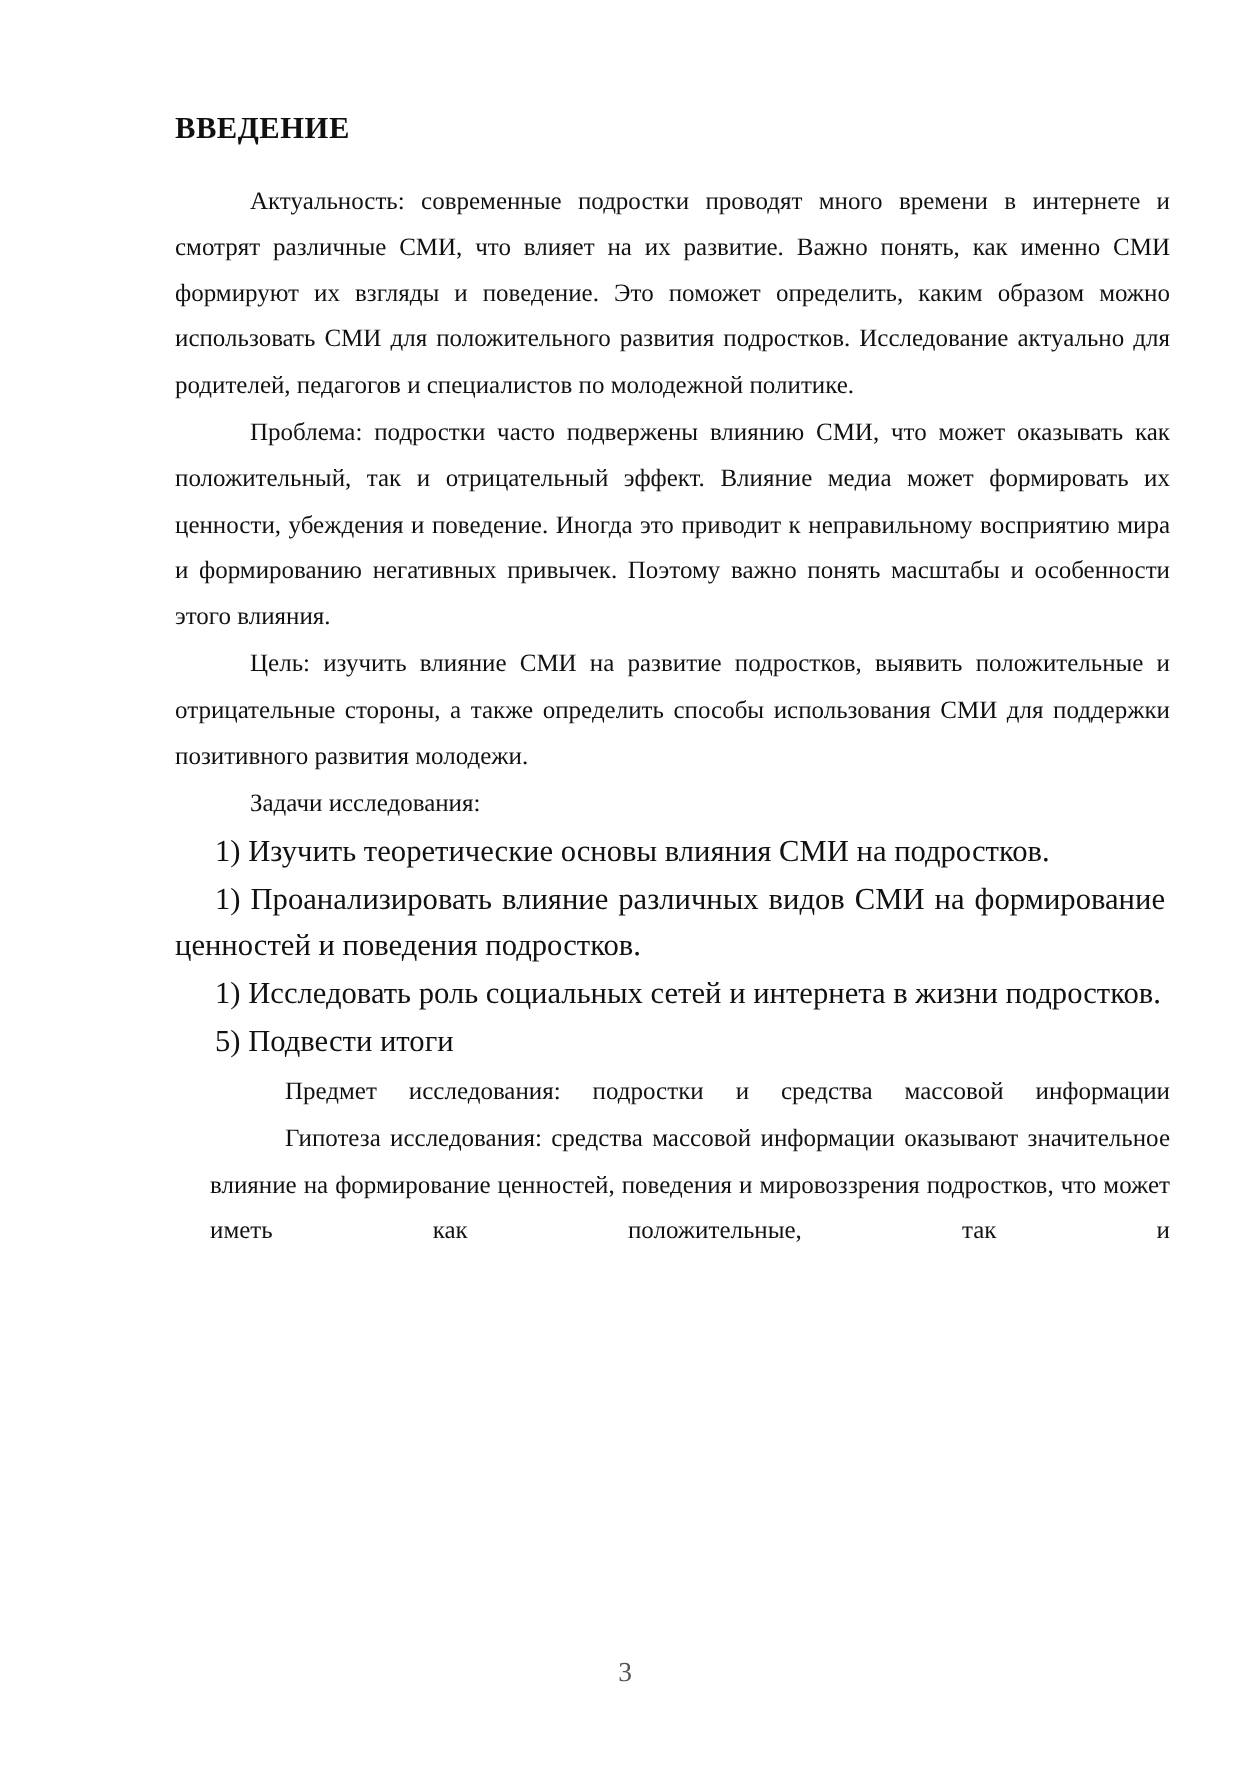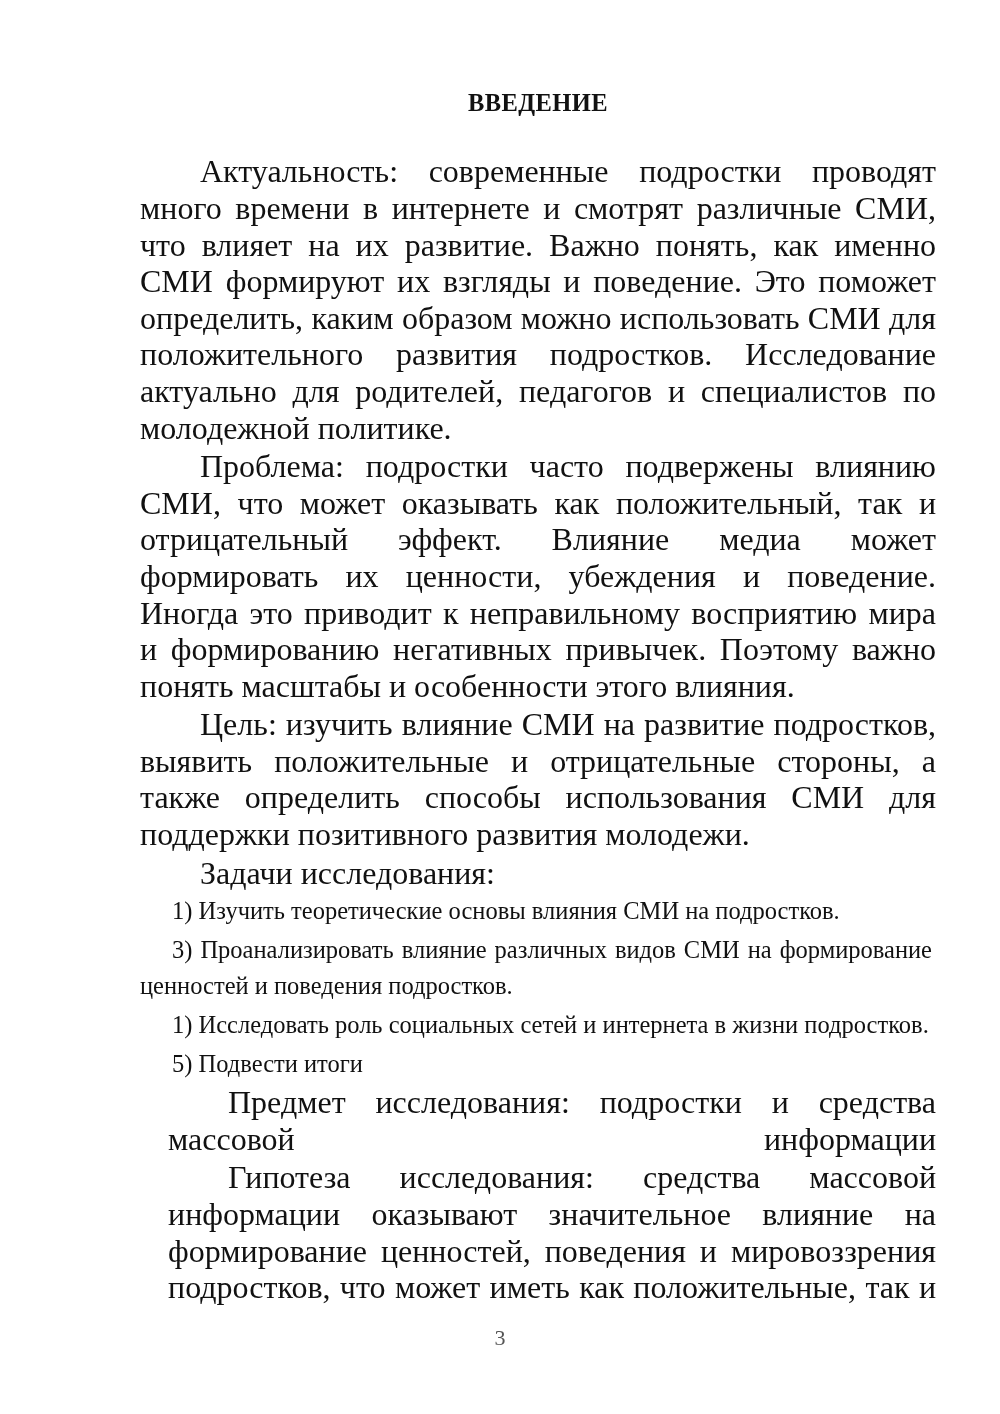--- a/index.html
+++ b/index.html
@@ -24,27 +24,26 @@
   }
   .content {
     position: absolute;
     left: 140px;
     top: 88px;
     width: 796px;
   }
   .doc-heading {
     font-size: 24.5px;
     font-weight: bold;
-    text-align: center;
     letter-spacing: 0.4px;
-    margin: 0 0 36px 0;
+    margin: 0 0 26px 0;
     line-height: 1.2;
   }
   .para {
-    font-size: 32px;
+    font-size: 20px;
     line-height: 36.6px;
     text-align: justify;
     text-justify: inter-word;
     text-indent: 60px;
     margin: 0 0 2px 0;
     hyphens: none;
   }
   .list-item {
     font-size: 24.5px;
     line-height: 36.6px;
@@ -81,21 +80,21 @@
     <p class="para">Актуальность: современные подростки проводят много времени в интернете и смотрят различные СМИ, что влияет на их развитие. Важно понять, как именно СМИ формируют их взгляды и поведение. Это поможет определить, каким образом можно использовать СМИ для положительного развития подростков. Исследование актуально для родителей, педагогов и специалистов по молодежной политике.</p>
 
     <p class="para">Проблема: подростки часто подвержены влиянию СМИ, что может оказывать как положительный, так и отрицательный эффект. Влияние медиа может формировать их ценности, убеждения и поведение. Иногда это приводит к неправильному восприятию мира и формированию негативных привычек. Поэтому важно понять масштабы и особенности этого влияния.</p>
 
     <p class="para">Цель: изучить влияние СМИ на развитие подростков, выявить положительные и отрицательные стороны, а также определить способы использования СМИ для поддержки позитивного развития молодежи.</p>
 
     <p class="para">Задачи исследования:</p>
 
     <p class="list-item">1) Изучить теоретические основы влияния СМИ на подростков.</p>
 
-    <p class="list-item">3) Проанализировать влияние различных видов СМИ на формирование ценностей и поведения подростков.</p>
+    <p class="list-item">1) Проанализировать влияние различных видов СМИ на формирование ценностей и поведения подростков.</p>
 
     <p class="list-item">1) Исследовать роль социальных сетей и интернета в жизни подростков.</p>
 
 
     <p class="list-item">5) Подвести итоги</p>
 
 
     <p class="para justify-all">Предмет исследования: подростки и средства массовой информации</p>
 
     <p class="para justify-all">Гипотеза исследования: средства массовой информации оказывают значительное влияние на формирование ценностей, поведения и мировоззрения подростков, что может иметь как положительные, так и</p>

